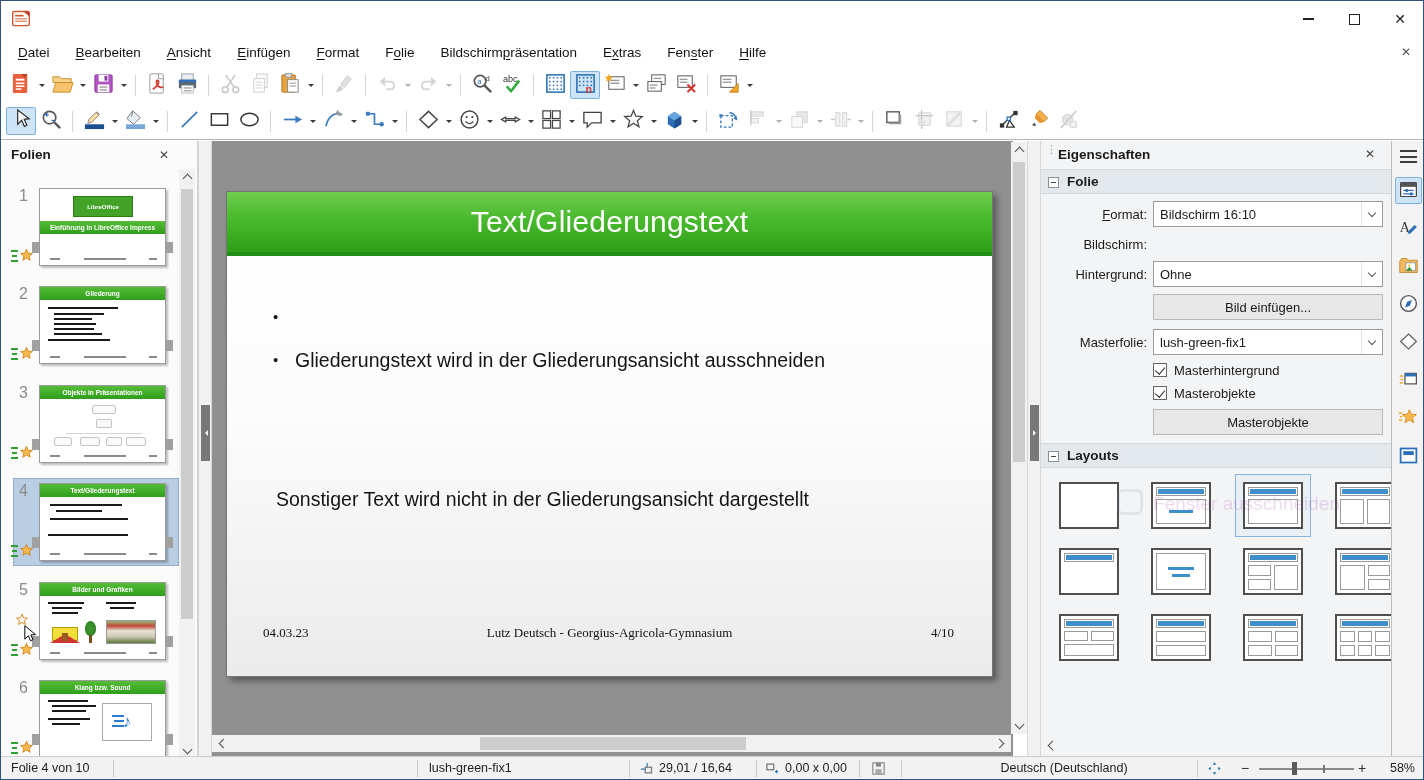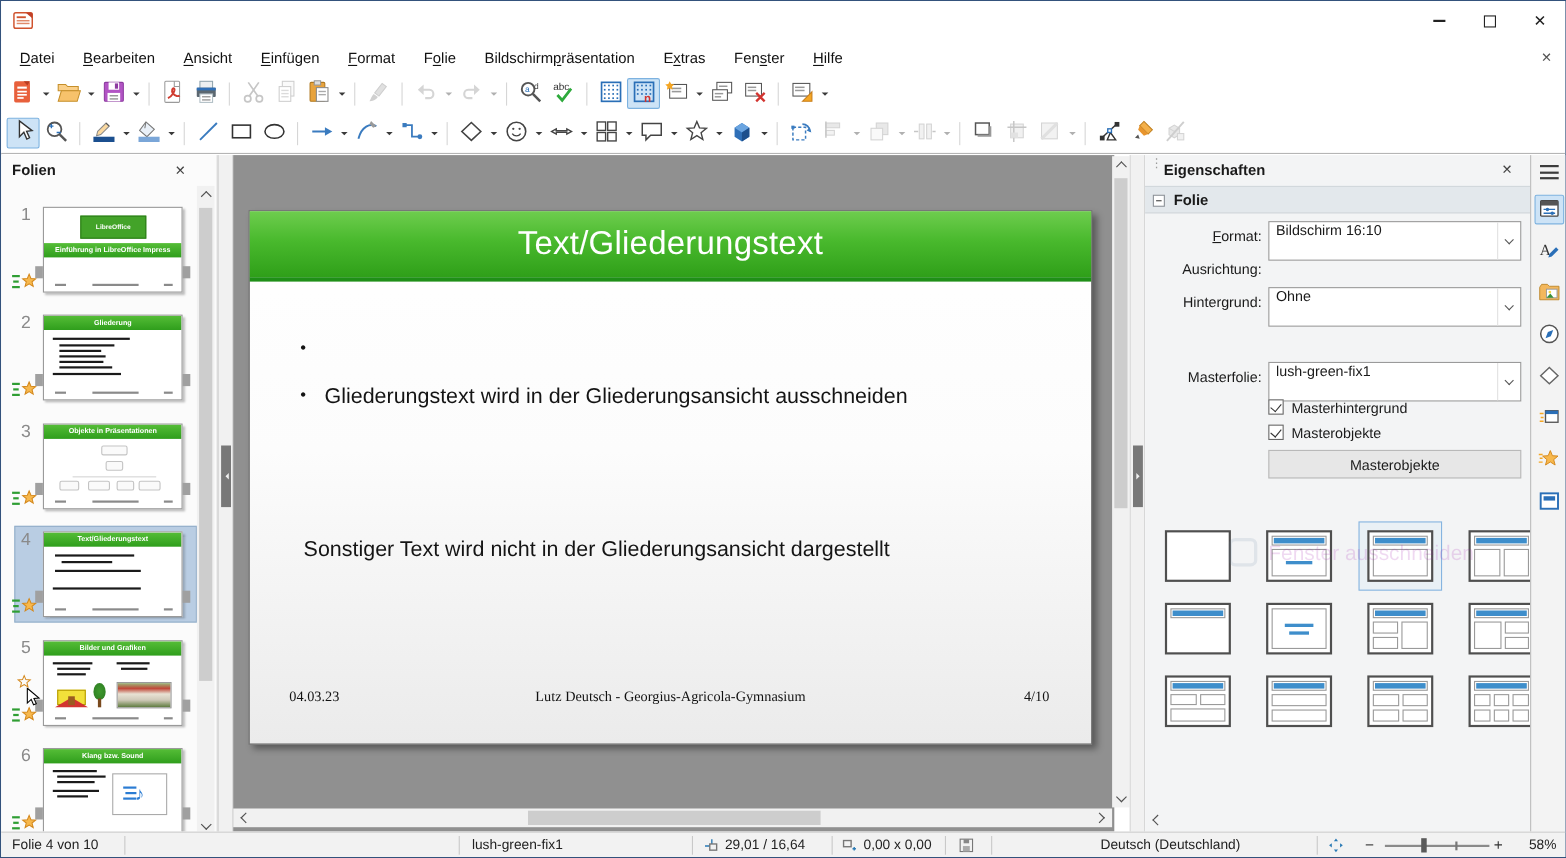--- a/index.html
+++ b/index.html
@@ -98,21 +98,21 @@
   .sb-header { position:absolute; left:0; top:0; width:100%; height:28px; }
   .sb-grip { position:absolute; left:5px; top:6px; width:4px; height:16px; color:#9a9a9a; font-size:11px; line-height:5px; }
   .sb-title { position:absolute; left:17px; top:6px; font-weight:bold; font-size:13.5px; }
   .sb-close { position:absolute; right:14px; top:6px; width:14px; height:14px; color:#444; font-size:12px; text-align:center; line-height:14px; }
   .sec-header { position:absolute; left:0; width:100%; height:25px; background:#e3e8ec; border-top:1px solid #d2d8dc; border-bottom:1px solid #d2d8dc; }
   .collapse-box { position:absolute; left:7px; top:7px; width:11px; height:11px; border:1px solid #8a9096; background:#fff; }
   .collapse-box::after { content:""; position:absolute; left:2px; right:2px; top:4px; height:1px; background:#444; }
   .sec-label { position:absolute; left:26px; top:4px; font-weight:bold; font-size:13.5px; }
   .frm-label { position:absolute; width:106px; text-align:right; font-size:13px; color:#1a1a1a; }
   .frm-label.mn::first-letter { text-decoration:underline; }
-  .combo { position:absolute; left:112px; width:230px; height:36px; background:#fff; border:1px solid #9a9a9a; display:flex; align-items:flex-start; }
+  .combo { position:absolute; left:112px; width:230px; height:26px; background:#fff; border:1px solid #9a9a9a; display:flex; align-items:center; }
   .combo .cval { flex:1; padding-left:6px; font-size:13px; white-space:nowrap; overflow:hidden; }
   .combo .cbtn { width:21px; height:100%; border-left:1px solid #e2e2e2; display:flex; align-items:center; justify-content:center; }
   .combo .cbtn i { width:6px; height:6px; border-right:1.5px solid #555; border-bottom:1.5px solid #555; transform:rotate(45deg); margin-top:-2px; }
   .sb-btn { position:absolute; left:112px; width:230px; height:26px; background:#e7e7e7; border:1px solid #b9b9b9; font-size:13px; display:flex; align-items:center; justify-content:center; color:#1a1a1a; }
   .chk-row { position:absolute; left:112px; height:18px; display:flex; align-items:center; gap:7px; font-size:13px; }
   .chk { width:14px; height:14px; border:1px solid #666; background:#fff; position:relative; flex:none; }
   .chk::after { content:""; position:absolute; left:3px; top:1px; width:5px; height:8px; border-right:1.7px solid #333; border-bottom:1.7px solid #333; transform:rotate(40deg); }
   .layout-grid { position:absolute; left:0; top:0; }
   .lt-wrap { position:absolute; width:60px; height:47px; }
   .lt-sel { position:absolute; left:-8px; top:-8px; width:76px; height:63px; border:1px solid #86b4e0; background:rgba(205,227,246,.25); }
@@ -833,50 +833,55 @@
       </div>
 
       <span class="frm-label mn" style="top:66px; left:0;">Format:</span>
       <div class="combo" style="top:60px;">
         <span class="cval">Bildschirm 16:10</span>
         <span class="cbtn">
             <i></i>
           </span>
       </div>
 
-      <span class="frm-label" style="top:96px; left:0;">Ausrichtung:</span>
+      <span class="frm-label" style="top:96px; left:0;">Bildschirm:</span>
 
       <span class="frm-label" style="top:126px; left:0;">Hintergrund:</span>
       <div class="combo" style="top:120px;">
         <span class="cval">Ohne</span>
         <span class="cbtn">
             <i></i>
           </span>
       </div>
 
+      <div class="sb-btn" style="top:153px;">Bild einfügen...</div>
 
       <span class="frm-label" style="top:194px; left:0;">Masterfolie:</span>
       <div class="combo" style="top:188px;">
         <span class="cval">lush-green-fix1</span>
         <span class="cbtn">
             <i></i>
           </span>
       </div>
 
       <div class="chk-row" style="top:220px;">
         <span class="chk"></span>
         <span>Masterhintergrund</span>
       </div>
       <div class="chk-row" style="top:243px;">
         <span class="chk"></span>
         <span>Masterobjekte</span>
       </div>
 
       <div class="sb-btn" style="top:268px;">Masterobjekte</div>
 
+      <div class="sec-header" style="top:302px;">
+        <span class="collapse-box"></span>
+        <span class="sec-label">Layouts</span>
+      </div>
 
       <div class="layout-grid" id="layout-grid">
           <div class="lt-wrap" style="left: 18px; top: 341px;">
             <div class="lt"></div>
           </div>
           <div class="lt-wrap" style="left: 110px; top: 341px;">
             <div class="lt">
               <div class="ttl">
                 <i></i>
               </div>

